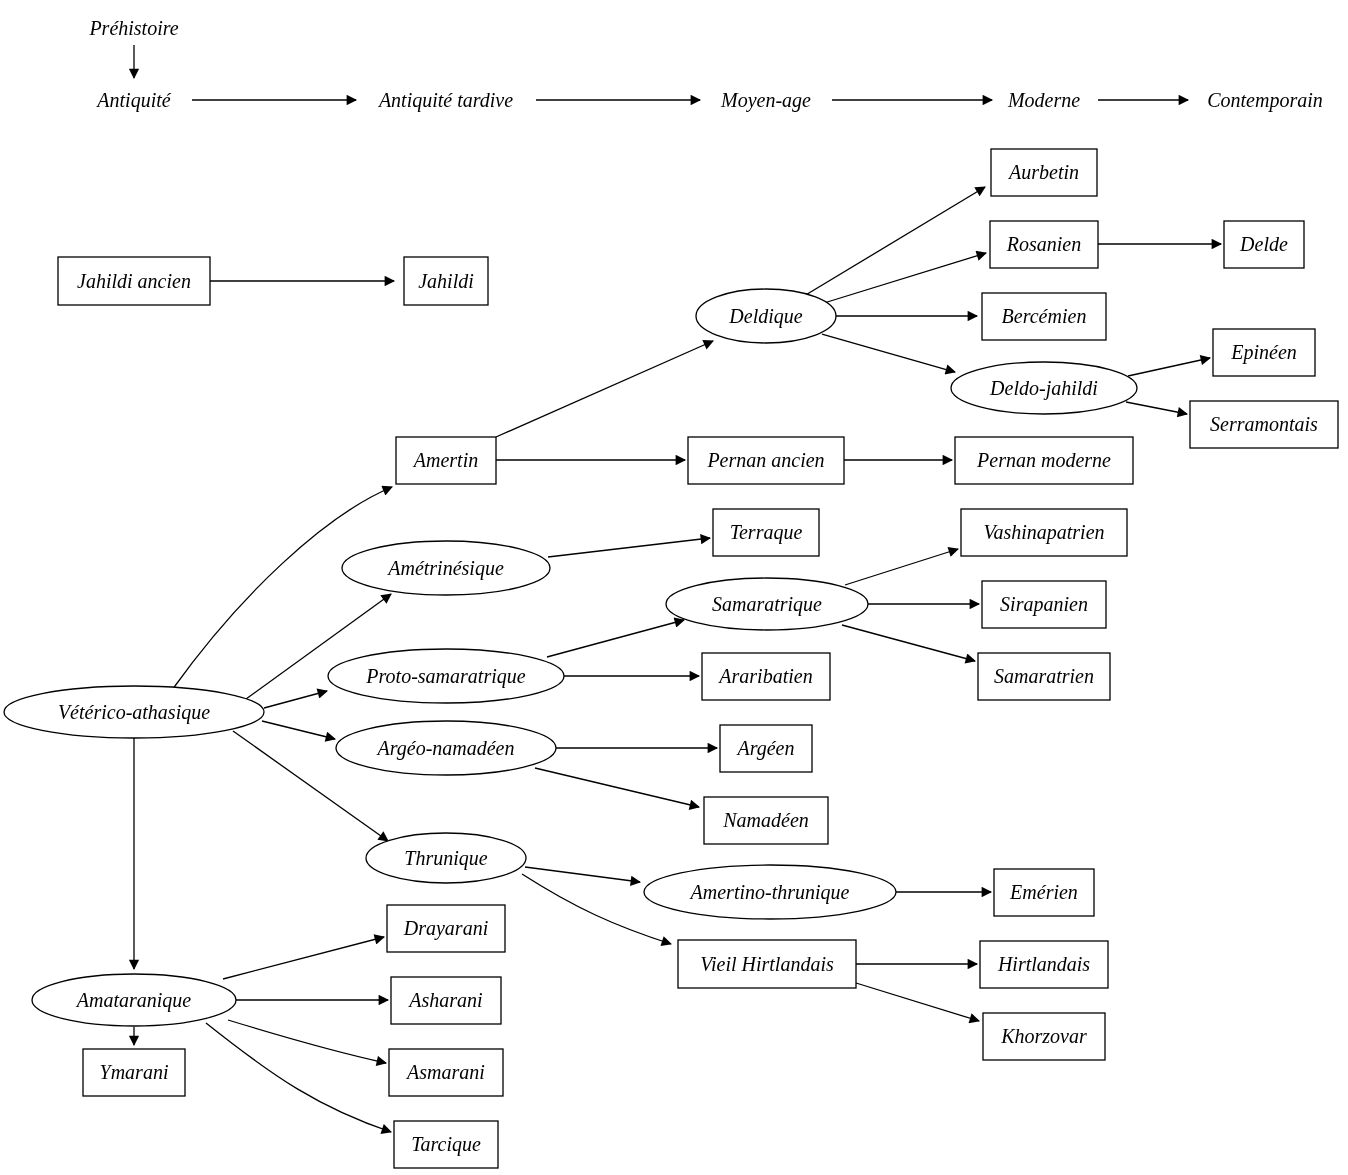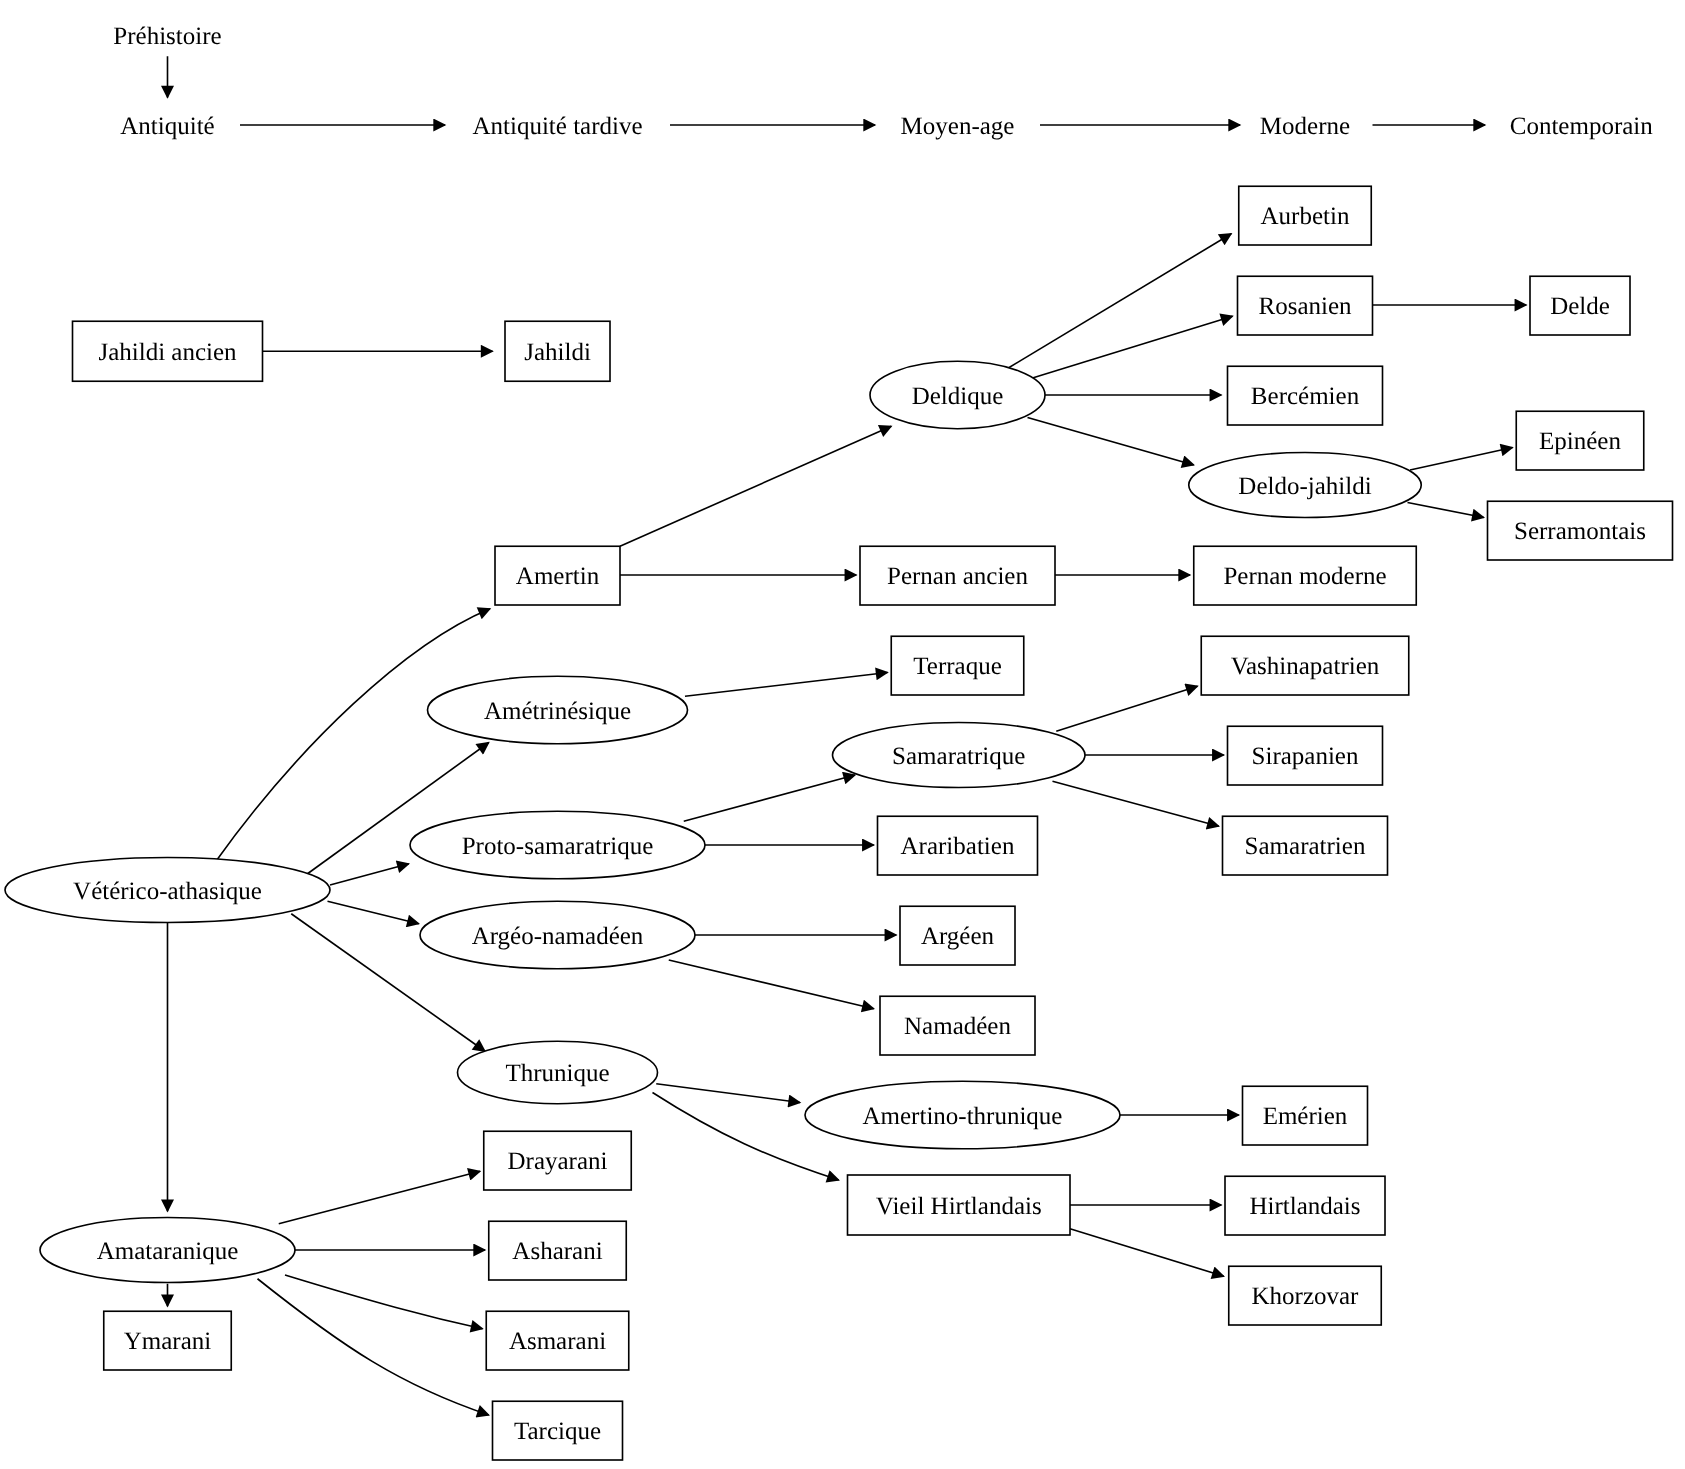--- a/index.html
+++ b/index.html
@@ -1,16 +1,16 @@
 <!DOCTYPE html>
 <html><head>
 <meta charset="utf-8">
 <style>
   html,body{margin:0;padding:0;background:#ffffff;}
-  .canvas{position:relative;width:1199px;height:1175px;background:#ffffff;}
+  .canvas{position:relative;width:1199px;height:1175px;background:#ffffff;font-style:italic;}
   svg{display:block;}
   text{
     font-family:"Liberation Serif","DejaVu Serif",serif;
     font-size:20px;
     fill:#000000;
     text-anchor:middle;
   }
   .box{fill:#ffffff;stroke:#000000;stroke-width:1.3;}
   .ell{fill:#ffffff;stroke:#000000;stroke-width:1.3;}
   .edge{fill:none;stroke:#000000;stroke-width:1.3;}

